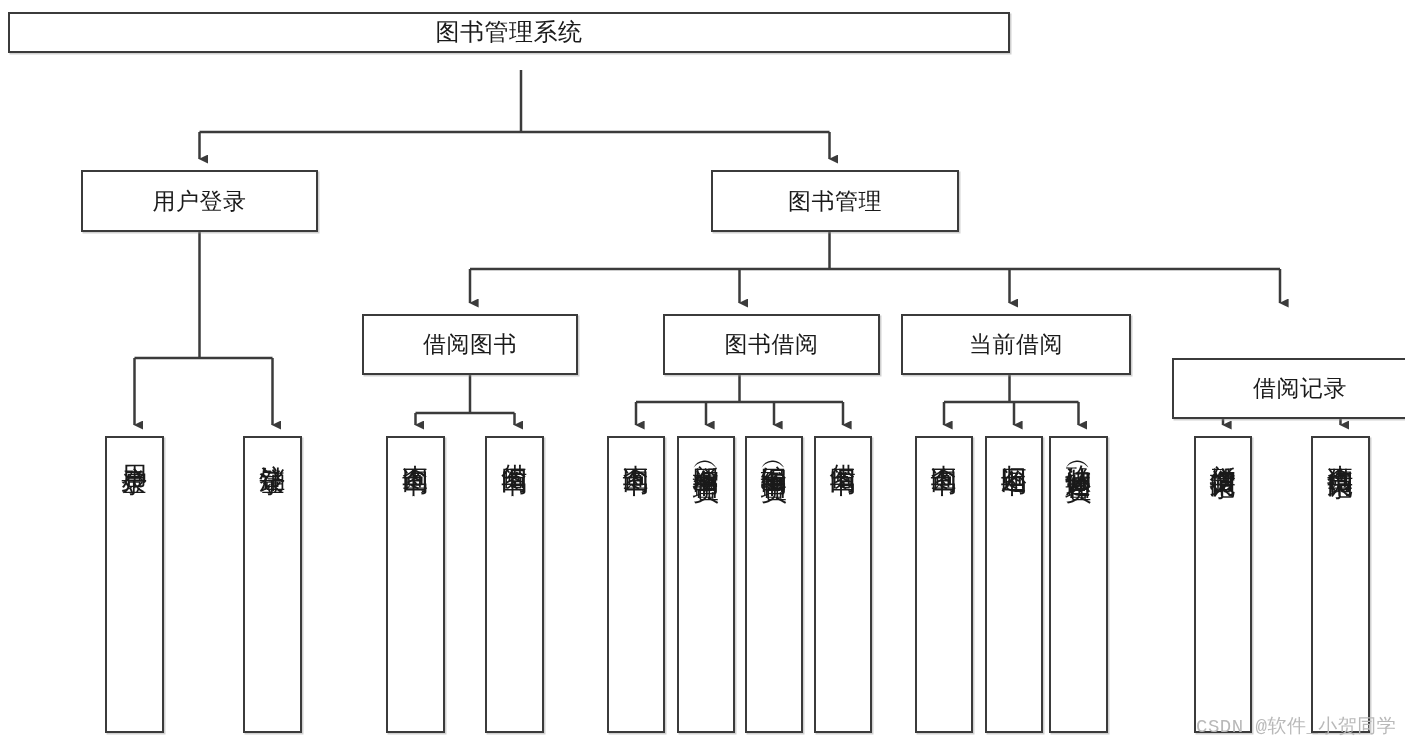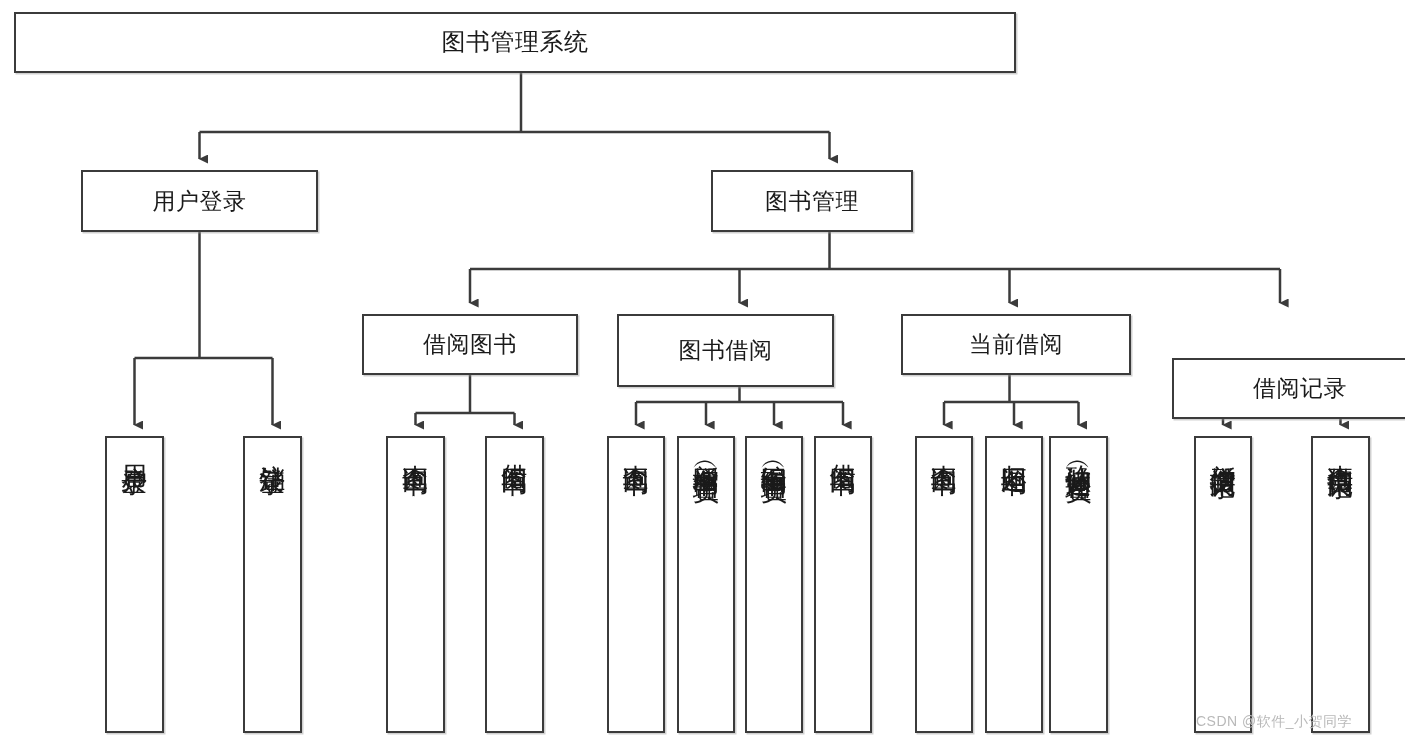--- a/index.html
+++ b/index.html
@@ -61,24 +61,24 @@
     text-orientation: upright;
     font-size: 26px;
     line-height: 1.02;
     letter-spacing: 2px;
     white-space: normal;
     max-height: 100%;
   }
   .watermark {
     position: absolute;
     color: #b9b9b9;
-    font-size: 14px;
+    font-size: 19px;
     letter-spacing: 0.5px;
     white-space: nowrap;
-    font-family: Liberation Sans, sans-serif;
+    font-family: Liberation Mono, monospace;
     text-align: center;
   }
 </style>
 </head>
 <body>
 
 <div id="diagram">
 
   <svg id="edges" width="1405" height="747" viewBox="0 0 1405 747" xmlns="http://www.w3.org/2000/svg">
     <defs>
@@ -116,37 +116,37 @@
         <path d="M944,402 L944,425" marker-end="url(#arrow)"></path>
         <path d="M1014,402 L1014,425" marker-end="url(#arrow)"></path>
         <path d="M1078.5,402 L1078.5,425" marker-end="url(#arrow)"></path>
         <path d="M1280,375 L1280,413"></path>
         <path d="M1223,413 L1340.5,413"></path>
         <path d="M1223,413 L1223,425" marker-end="url(#arrow)"></path>
         <path d="M1340.5,413 L1340.5,425" marker-end="url(#arrow)"></path>
       </g>
   </svg>
 
-  <div class="node root horiz" style="left:14px; top:12px; width:1002px; height:61px;">
+  <div class="node root horiz" style="left:8px; top:12px; width:1002px; height:41px;">
     <span class="label">图书管理系统</span>
   </div>
 
   <div class="node horiz" style="left:81px; top:170px; width:237px; height:62px;">
     <span class="label">用户登录</span>
   </div>
 
-  <div class="node horiz" style="left:711px; top:170px; width:202px; height:62px;">
+  <div class="node horiz" style="left:711px; top:170px; width:248px; height:62px;">
     <span class="label">图书管理</span>
   </div>
 
   <div class="node horiz" style="left:362px; top:314px; width:216px; height:61px;">
     <span class="label">借阅图书</span>
   </div>
 
-  <div class="node horiz" style="left:617px; top:314px; width:217px; height:73px;">
+  <div class="node horiz" style="left:663px; top:314px; width:217px; height:61px;">
     <span class="label">图书借阅</span>
   </div>
 
   <div class="node horiz" style="left:901px; top:314px; width:230px; height:61px;">
     <span class="label">当前借阅</span>
   </div>
 
   <div class="node horiz" style="left:1172px; top:314px; width:256px; height:61px;margin-top:44px;">
     <span class="label">借阅记录</span>
   </div>

